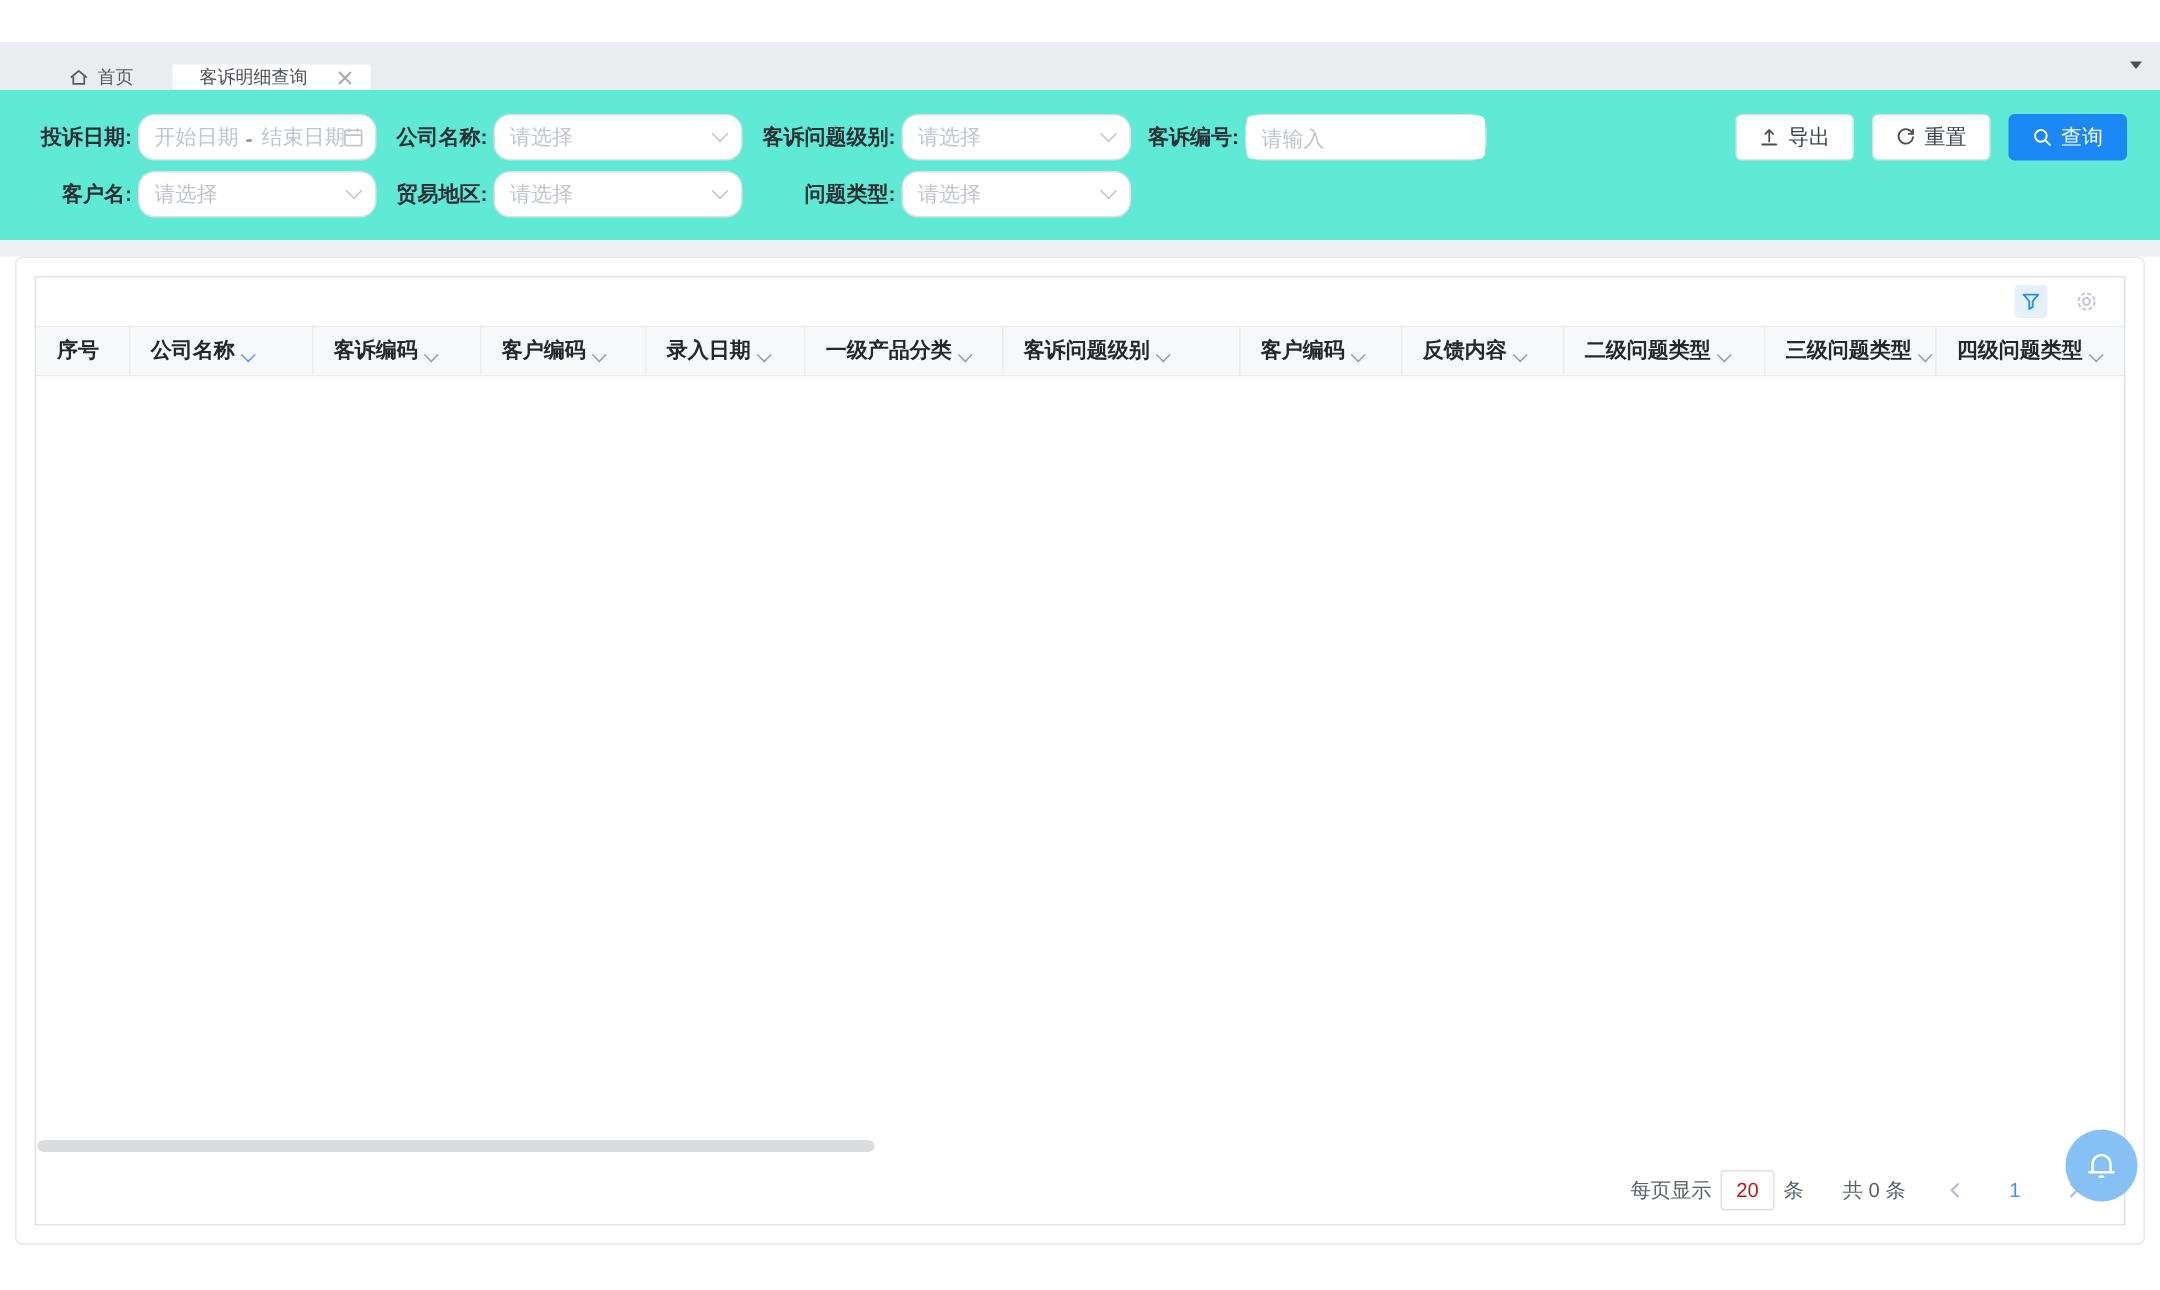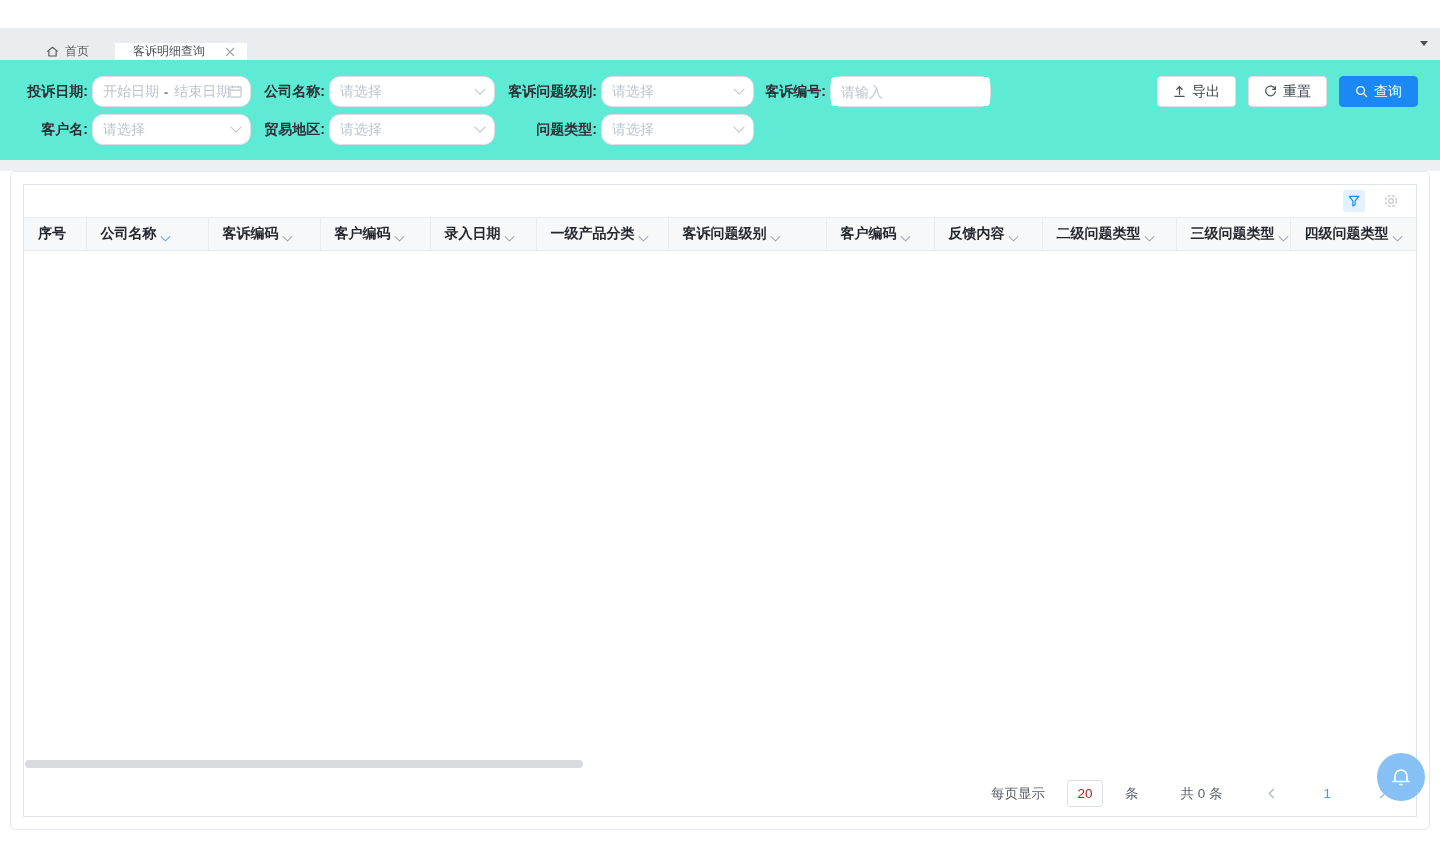--- a/index.html
+++ b/index.html
@@ -61,21 +61,21 @@
   .sort-caret { width: 7px; height: 7px; border-right: 1.5px solid #9aa1ab; border-bottom: 1.5px solid #9aa1ab;
                 transform: rotate(45deg) translate(-2px,-2px); flex: none; }
   .sort-caret.active { border-color: #5ba0f2; }
 
   .tbl-body { flex: 1; background: #ffffff; }
 
   .hscroll-thumb { position: absolute; left: 1px; bottom: 48px; width: 558px; height: 8px; border-radius: 4px;
                    background: #d9dbdf; cursor: pointer; }
 
   .pager { height: 45px; display: flex; align-items: center; justify-content: flex-end; padding-right: 28px;
-           font-size: 13.5px; color: #5a6068; gap: 16px; }
+           font-size: 13.5px; color: #5a6068; gap: 0; }
   .pager .txt { white-space: nowrap; }
   .per-page-input { width: 36px; height: 27px; border: 1px solid #dcdfe6; border-radius: 3px; margin: 0 6px;
                     text-align: center; font-size: 13.5px; color: #b91c1c; font-family: inherit; outline: 0; }
   .pager .total { margin-left: 26px; }
   .pg-arrow { margin-left: 28px; display: inline-flex; align-items: center; cursor: pointer; }
   .pg-num { margin-left: 30px; color: #3f97f6; cursor: pointer; }
   .pg-arrow.next { margin-left: 30px; }
 
   
   .bell-fab { position: absolute; right: 15px; bottom: 59px; width: 48px; height: 48px; border-radius: 50%;

